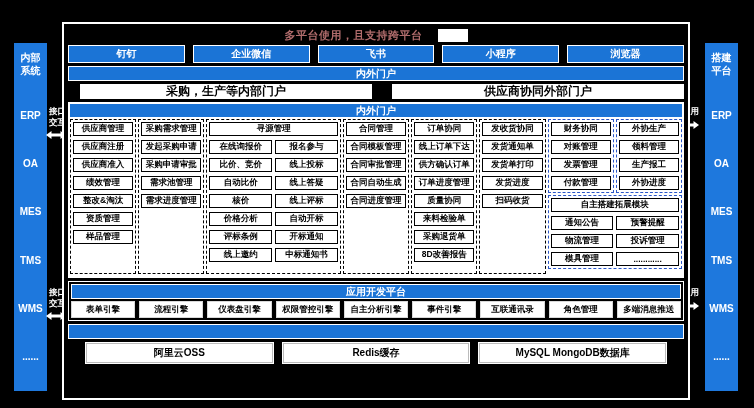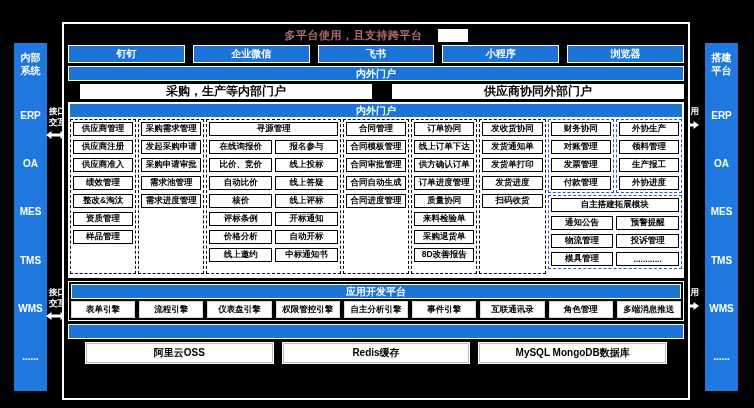--- a/index.html
+++ b/index.html
@@ -177,26 +177,26 @@
           </div>
         <div class="pair">
             <div class="cell">自动比价</div>
             <div class="cell">线上答疑</div>
           </div>
         <div class="pair">
             <div class="cell">核价</div>
             <div class="cell">线上评标</div>
           </div>
         <div class="pair">
+            <div class="cell">价格分析</div>
+            <div class="cell">自动开标</div>
+          </div>
+        <div class="pair">
             <div class="cell">评标条例</div>
             <div class="cell">开标通知</div>
-          </div>
-        <div class="pair">
-            <div class="cell">价格分析</div>
-            <div class="cell">自动开标</div>
           </div>
         <div class="pair">
             <div class="cell">线上邀约</div>
             <div class="cell">中标通知书</div>
           </div>
       </div>
 
       <div class="group">
         <div class="cell">合同管理</div>
         <div class="cell">合同模板管理</div>

